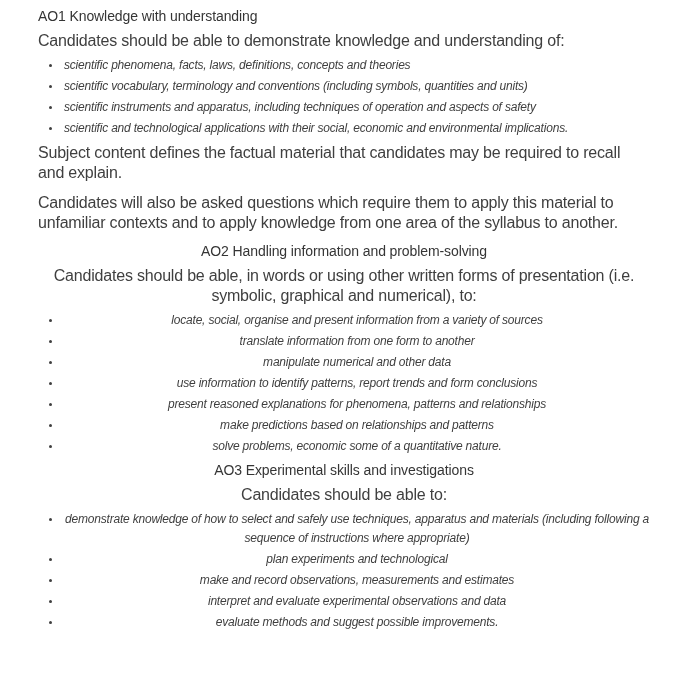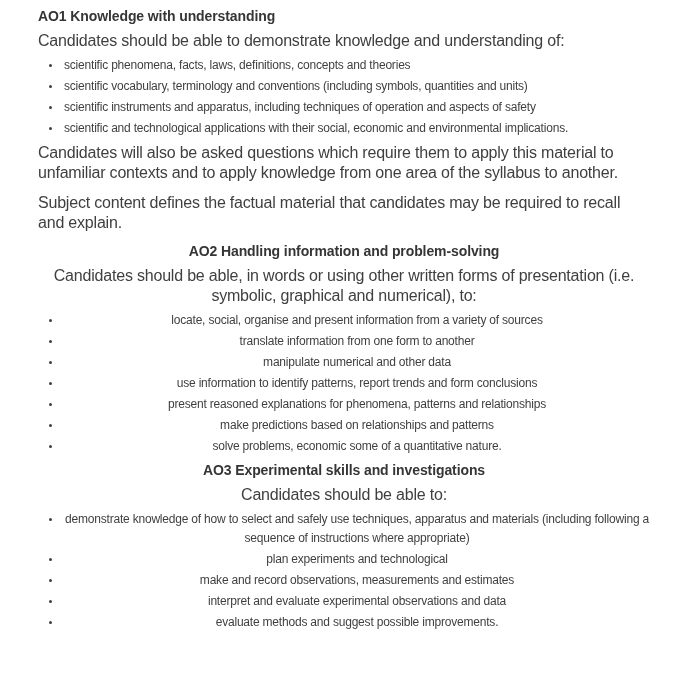--- a/index.html
+++ b/index.html
@@ -18,37 +18,38 @@
     box-sizing: border-box;
     width: 692px;
     height: 675px;
     padding: 8px 42px 0 38px;
   }
   .doc-section { margin: 0; }
   .doc-section + .doc-section { margin-top: 6px; text-align: center; }
   .section-heading {
     font-size: 14px;
     line-height: 16px;
-    font-weight: 700;
+    font-weight: 400;
     letter-spacing: -0.1px;
     color: #353535;
     margin: 0 0 7px 0;
   }
   .para {
     font-size: 16px;
     line-height: 20px;
     letter-spacing: -0.2px;
     margin: 0 0 10px 0;
     color: #3f3f3f;
   }
   .intro { margin-bottom: 0; }
   ul.bullet-list {
     list-style: disc outside;
     margin: 5px 0 5px 0;
     padding: 0 0 0 24px;
+    font-style: italic;
   }
   ul.bullet-list li {
     font-size: 12px;
     line-height: 19px;
     letter-spacing: -0.2px;
     margin: 0 0 2px 0;
     padding-left: 2px;
     color: #3f3f3f;
   }
   ul.bullet-list li::marker {
@@ -63,22 +64,22 @@
 
   <section class="doc-section">
     <h2 class="section-heading">AO1 Knowledge with understanding</h2>
     <p class="para intro">Candidates should be able to demonstrate knowledge and understanding of:</p>
     <ul class="bullet-list">
         <li>scientific phenomena, facts, laws, definitions, concepts and theories</li>
         <li>scientific vocabulary, terminology and conventions (including symbols, quantities and units)</li>
         <li>scientific instruments and apparatus, including techniques of operation and aspects of safety</li>
         <li>scientific and technological applications with their social, economic and environmental implications.</li>
       </ul>
+    <p class="para">Subject content defines the factual material that candidates may be required to recall and explain.</p>
     <p class="para">Candidates will also be asked questions which require them to apply this material to unfamiliar contexts and to apply knowledge from one area of the syllabus to another.</p>
-    <p class="para">Subject content defines the factual material that candidates may be required to recall and explain.</p>
   </section>
 
   <section class="doc-section">
     <h2 class="section-heading">AO2 Handling information and problem-solving</h2>
     <p class="para intro">Candidates should be able, in words or using other written forms of presentation (i.e. symbolic, graphical and numerical), to:</p>
     <ul class="bullet-list">
         <li>locate, social, organise and present information from a variety of sources</li>
         <li>translate information from one form to another</li>
         <li>manipulate numerical and other data</li>
         <li>use information to identify patterns, report trends and form conclusions</li>

